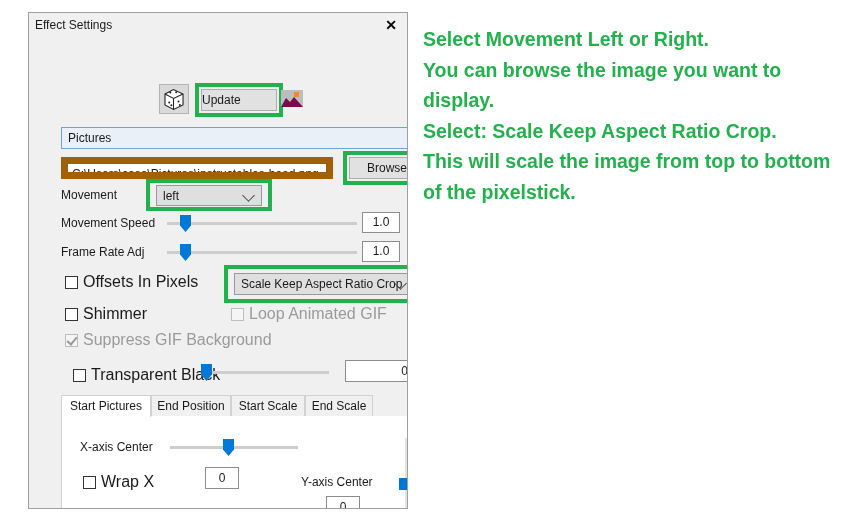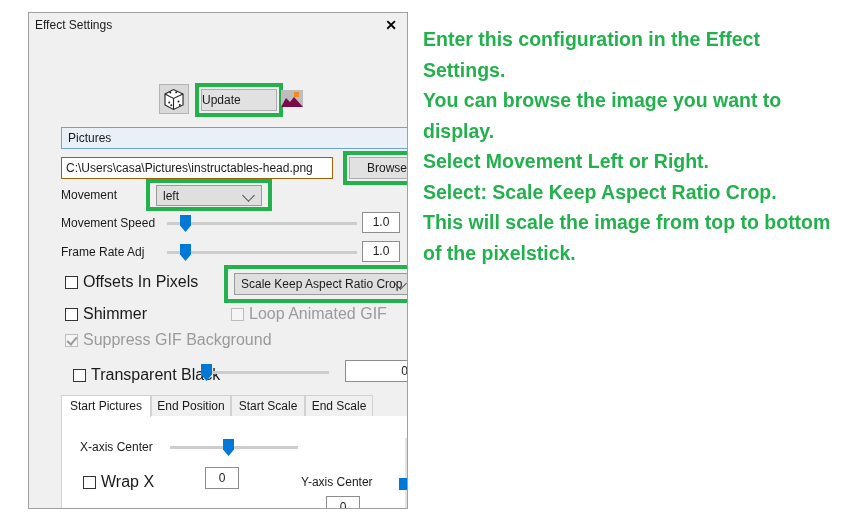--- a/index.html
+++ b/index.html
@@ -94,21 +94,21 @@
     border-right: 1.5px solid #4a4a4a;
     border-bottom: 1.5px solid #4a4a4a;
     transform: rotate(45deg);
   }
 
   
   #path-field {
     position: absolute; left: 32px; top: 118px;
     width: 272px; height: 22px;
     background: #ffffff;
-    border: 1px solid #a16207;
+    border: 7px solid #a16207;
     box-sizing: border-box;
     font-size: 12px; color: #1a1a1a;
     padding: 3px 0 0 4px;
     white-space: nowrap; overflow: hidden;
   }
   #browse-btn {
     position: absolute; left: 320px; top: 118px;
     width: 76px; height: 22px;
     background: #e1e1e1;
     border: 1px solid #adadad;
@@ -387,20 +387,19 @@
             <div id="vthumb"></div>
           </div>
 
         </div>
       </div>
 
     </div>
   </div>
 
   <div id="instructions">
-    <div class="line">Enter this configuration in the Effect Settings.</div>
+    <div class="line">Select Movement Left or Right.</div>
     <div class="line">You can browse the image you want to display.</div>
-    <div class="line">Select Movement Left or Right.</div>
     <div class="line">Select: Scale Keep Aspect Ratio Crop.</div>
     <div class="line">This will scale the image from top to bottom of the pixelstick.</div>
   </div>
 
 </div>
 
 </body></html>

